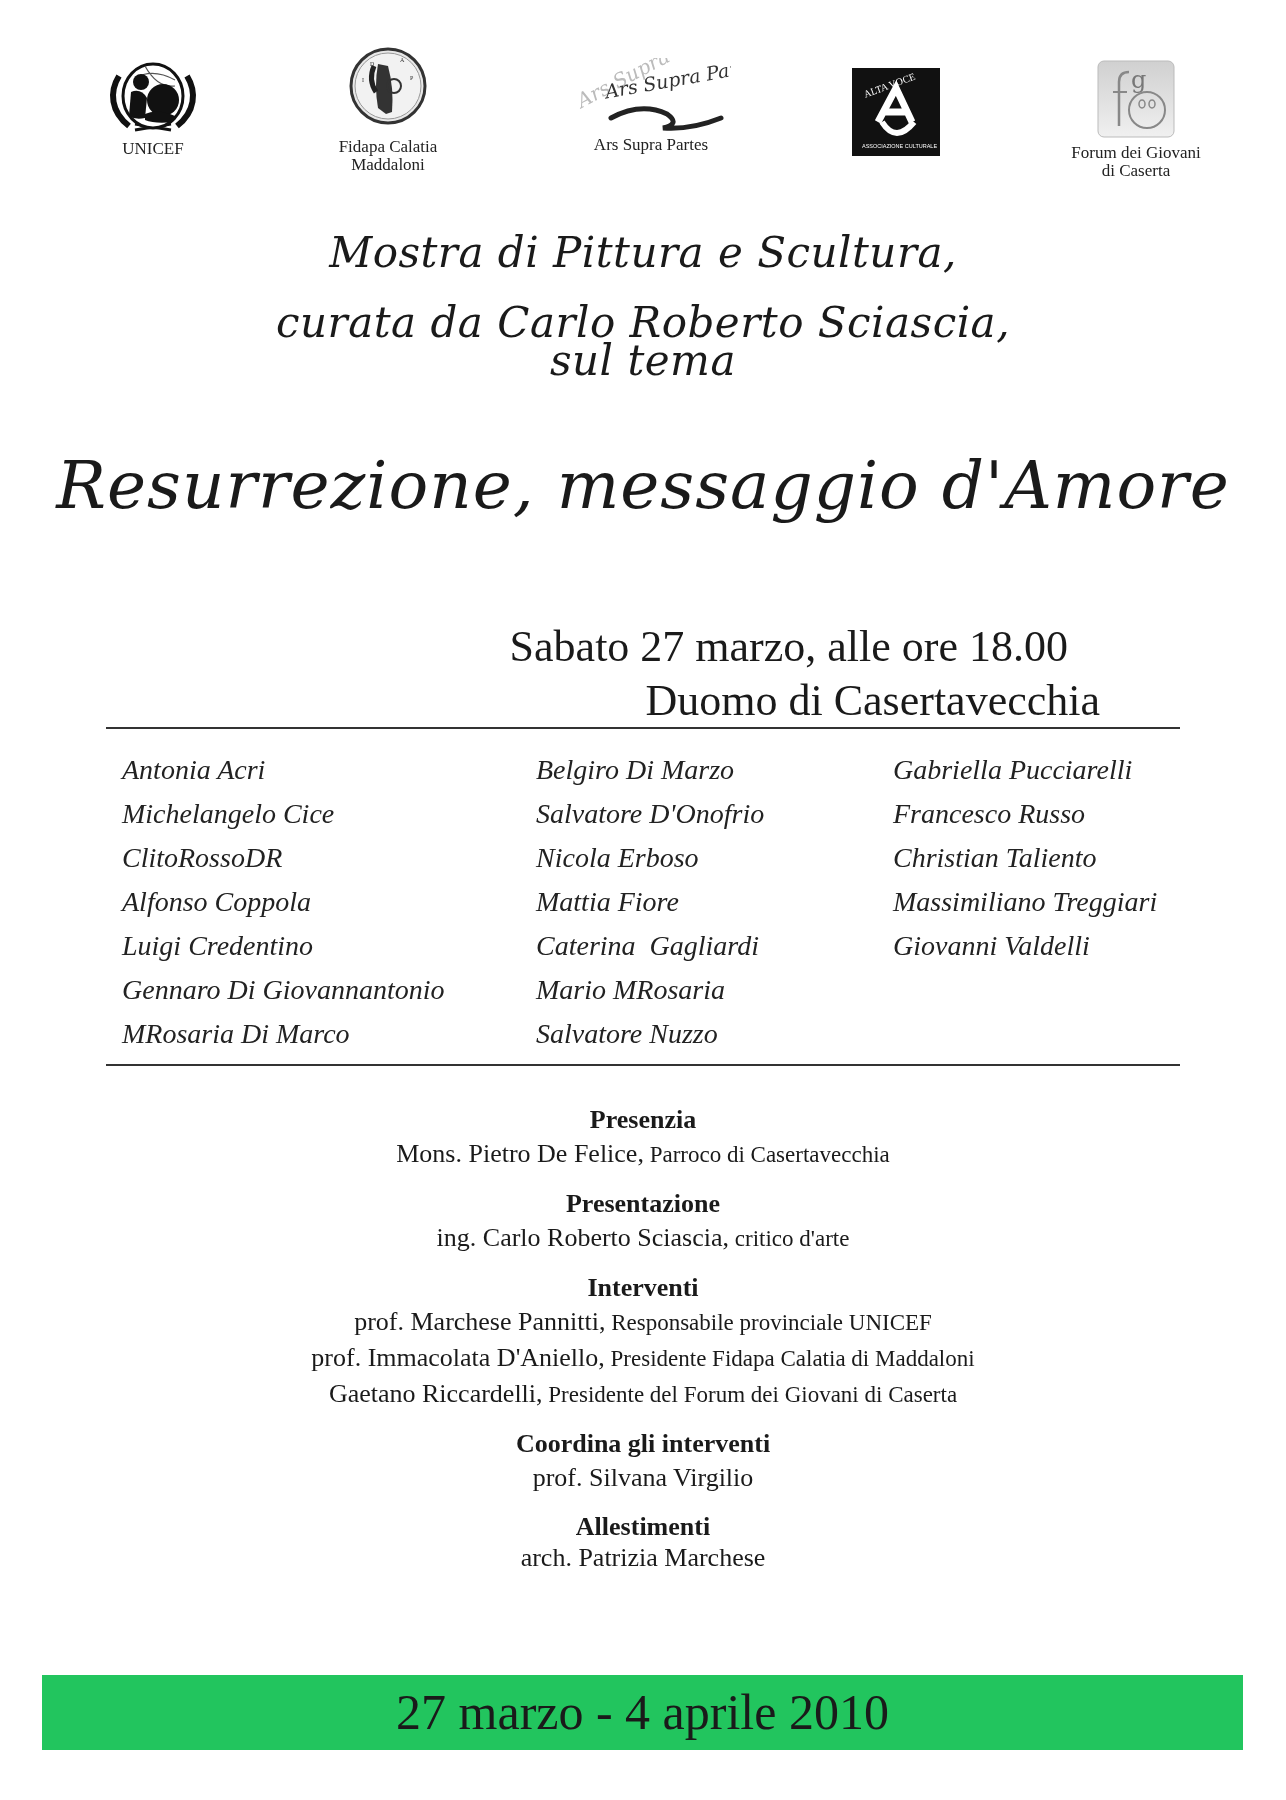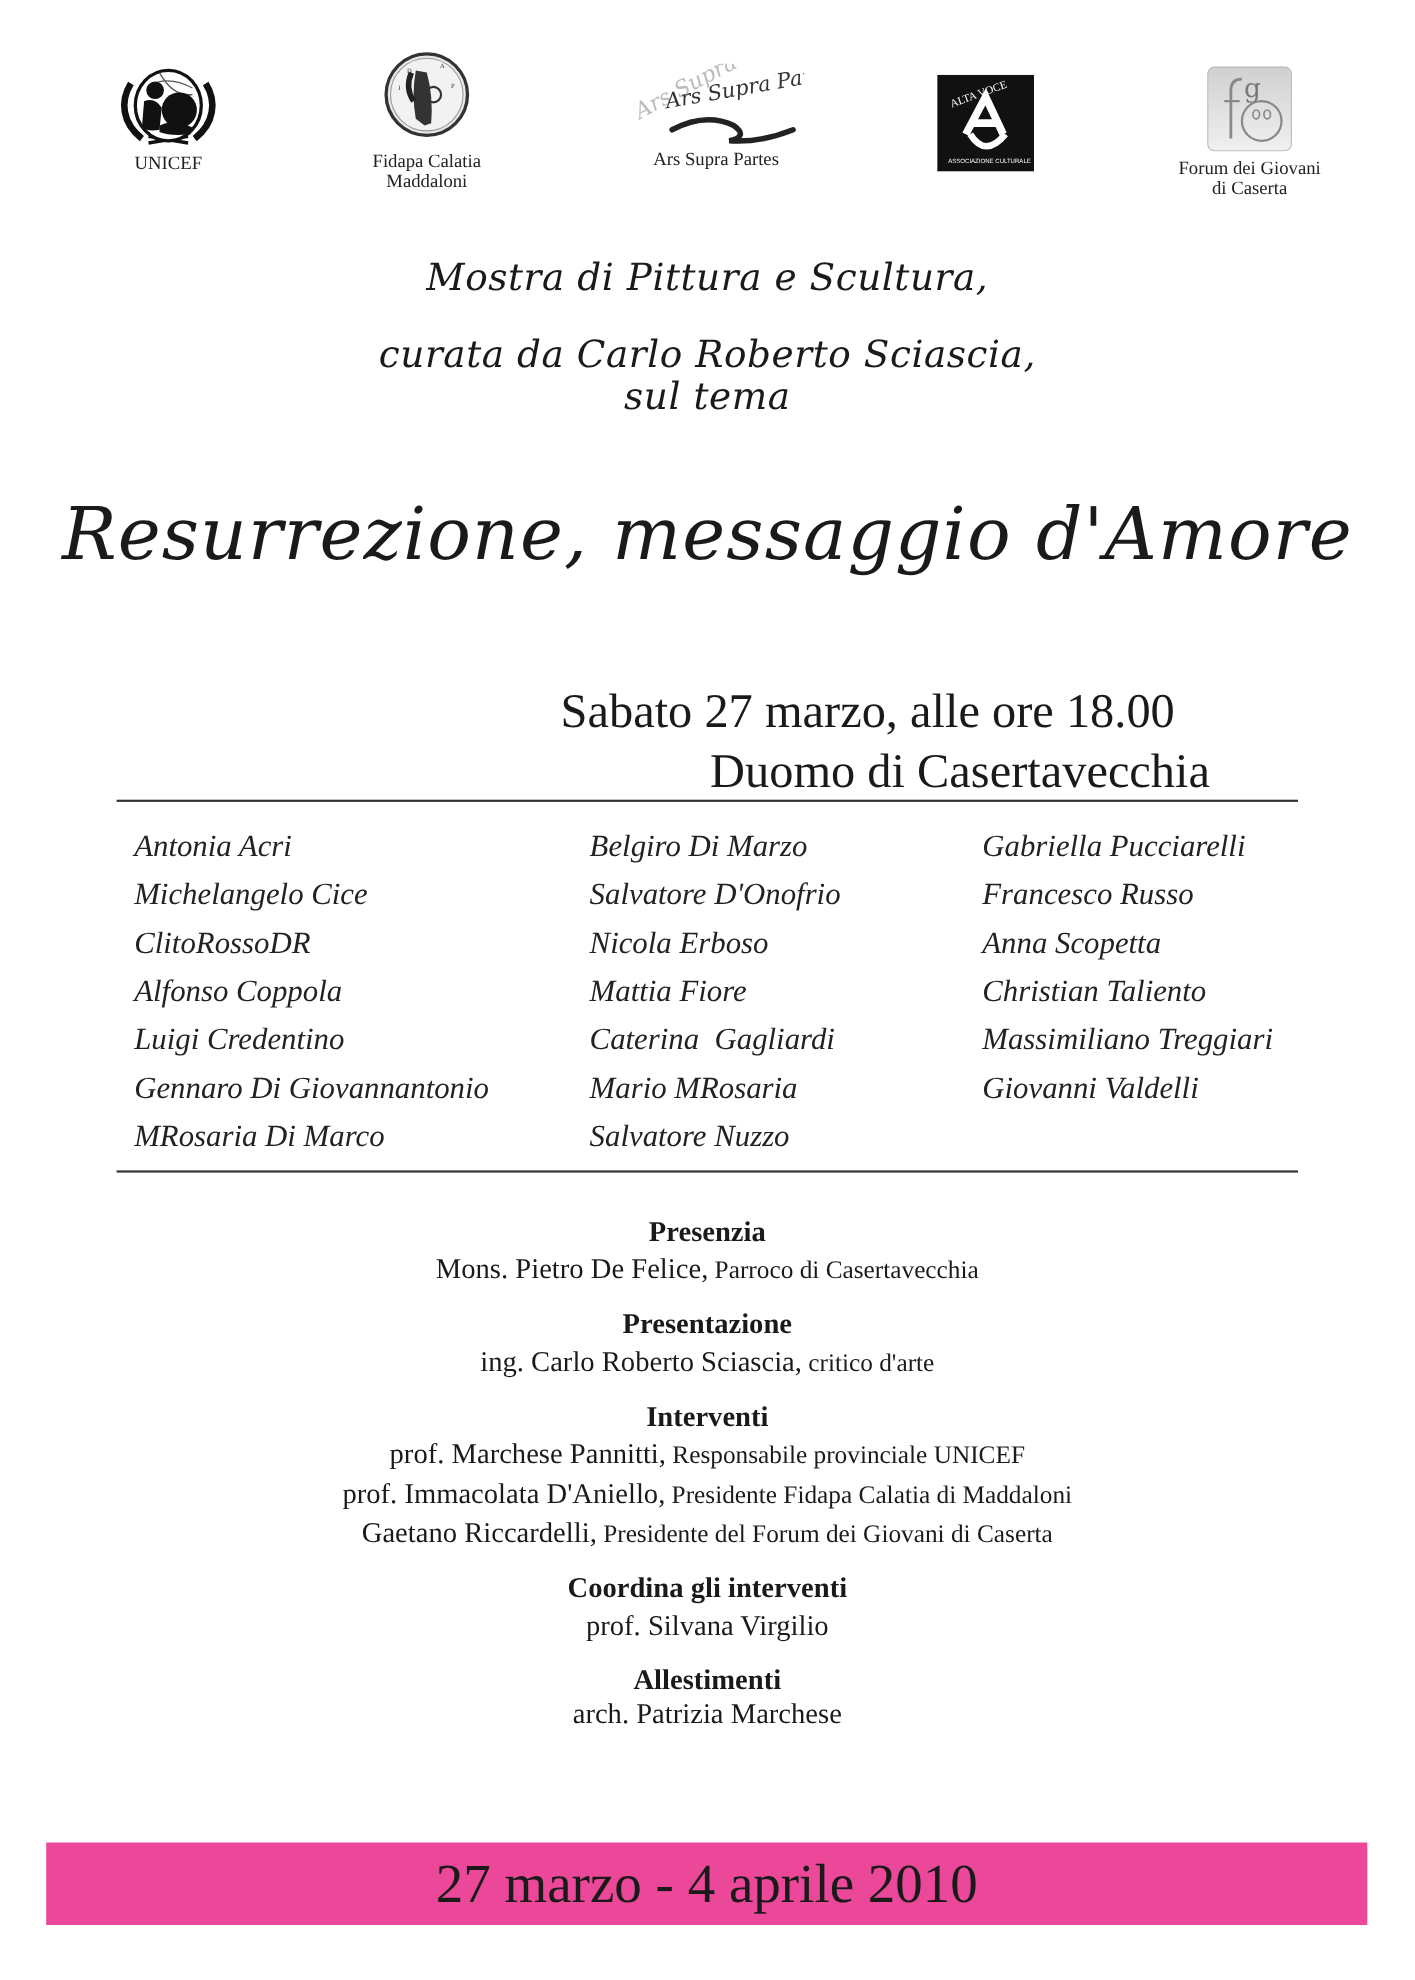--- a/index.html
+++ b/index.html
@@ -11,21 +11,21 @@
     .logo { position: absolute; text-align: center; }
     .logo-cap { font-family: "Liberation Serif", serif; font-size: 17px; line-height: 18px; color: #222; }
     .logo svg { display: block; margin: 0 auto; }
 
     
     .script {
       position: absolute; left: 0; width: 1286px; text-align: center;
       font-family: "DejaVu Serif", "Liberation Serif", serif; font-style: italic;
       color: #1a1a1a; letter-spacing: 0.5px;
     }
-    .sub { font-size: 34px; line-height: 54px; font-weight: normal; }
+    .sub { font-size: 42px; line-height: 54px; font-weight: normal; }
     .title { font-size: 66px; line-height: 80px; letter-spacing: 1px; }
 
     .when {
       position: absolute; left: 0; width: 1068px; text-align: right;
       font-family: "Liberation Serif", serif; font-size: 44px; line-height: 52px; color: #1a1a1a; margin-top: 33px;
     }
 
     .rule { position: absolute; left: 106px; width: 1074px; height: 2px; background: #333; }
 
     
@@ -41,21 +41,21 @@
     .credit-heading {
       font-family: "Liberation Serif", serif; font-weight: bold;
       font-size: 26px; line-height: 32px; color: #1a1a1a;
     }
     .credit-line { font-family: "Liberation Serif", serif; font-size: 26px; line-height: 35px; color: #1a1a1a; }
     .credit-line .role { font-size: 23px; }
 
     
     .band {
       position: absolute; left: 42px; top: 1675px; width: 1201px; height: 75px;
-      background: #ec4899; text-align: center;
+      background: #22c55e; text-align: center;
     }
     .band-text {
       font-family: "Liberation Serif", serif; font-size: 50px; line-height: 75px; color: #1a1a1a;
     }
   </style>
 </head>
 <body>
 
 <div class="logo" style="left:98px; top:58px; width:110px;">
   <svg width="96" height="78" viewBox="0 0 96 78">
@@ -155,21 +155,20 @@
   <div class="artist">Salvatore D'Onofrio</div>
   <div class="artist">Nicola Erboso</div>
   <div class="artist">Mattia Fiore</div>
   <div class="artist" style="white-space:pre;">Caterina  Gagliardi</div>
   <div class="artist">Mario MRosaria</div>
   <div class="artist">Salvatore Nuzzo</div>
 </div>
 <div class="artist-col" style="left:893px;">
   <div class="artist">Gabriella Pucciarelli</div>
   <div class="artist">Francesco Russo</div>
-  <div class="artist">Anna Scopetta</div>
   <div class="artist">Christian Taliento</div>
   <div class="artist">Massimiliano Treggiari</div>
   <div class="artist">Giovanni Valdelli</div>
 </div>
 
 <div class="rule" style="top:1064px;"></div>
 
 <div class="credits">
   <div class="credit-block">
     <div class="credit-heading">Presenzia</div>

